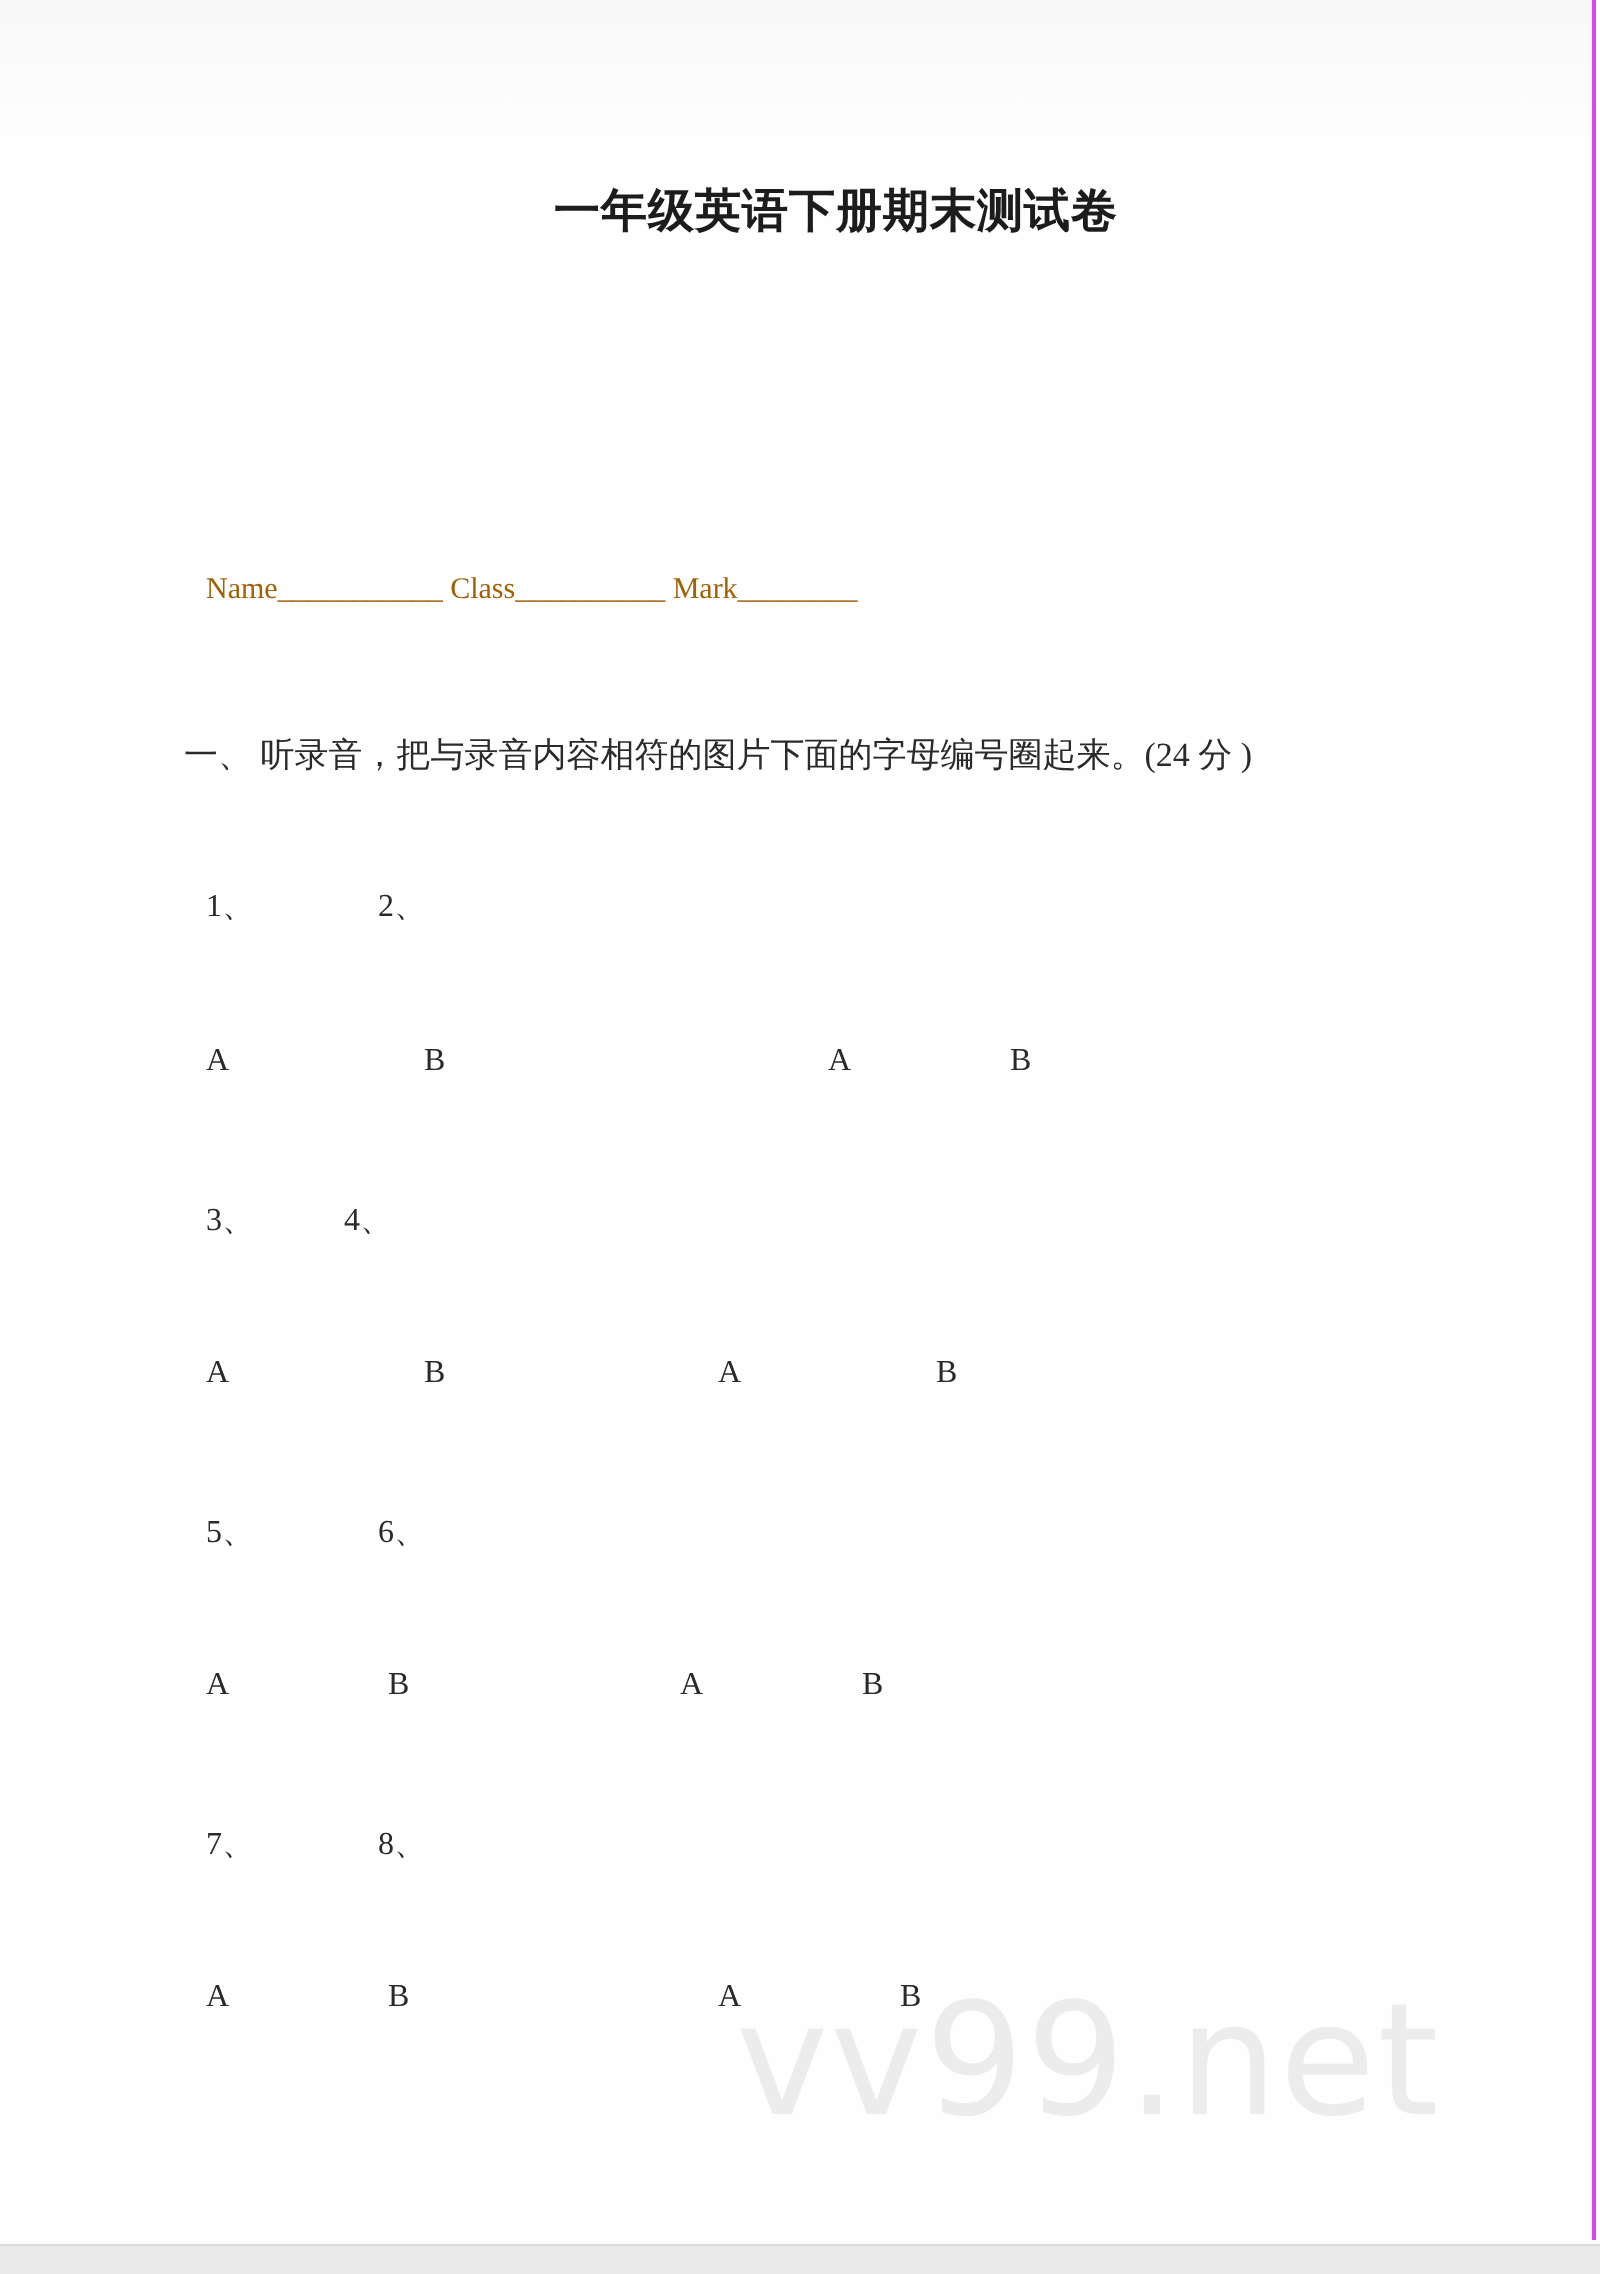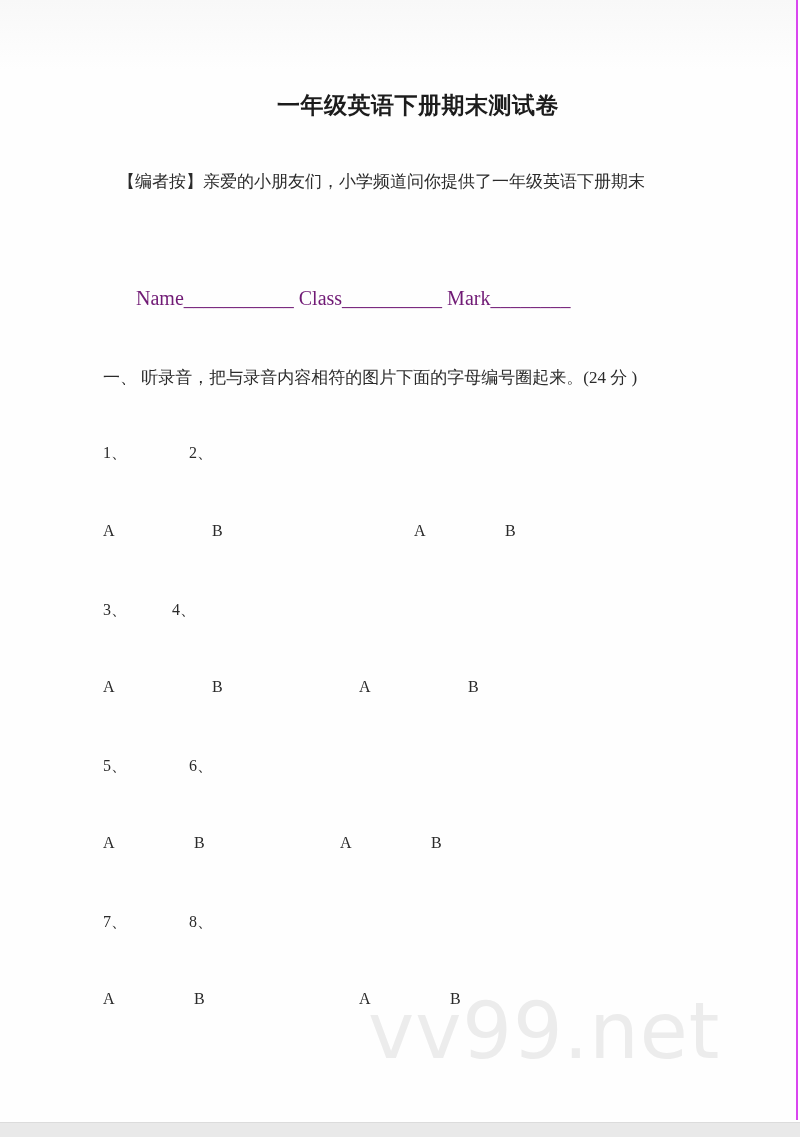--- a/index.html
+++ b/index.html
@@ -22,44 +22,43 @@
       position: absolute; left: 0; top: 1122px; width: 800px; height: 15px;
       background: #e9e9e9; border-top: 1px solid #dcdcdc;
     }
     .abs { position: absolute; white-space: nowrap; }
     .title {
       left: 0; width: 836px; top: 90px; text-align: center;
       font-family: "DejaVu Sans", sans-serif; font-weight: bold;
       font-size: 23px; color: #1c1c1c; letter-spacing: 0.5px;
     }
     .intro { font-size: 17px; color: #2a2a2a; }
-    .info { font-size: 20px; color: #701a75; margin-left: 33px; }
+    .info { font-size: 15px; color: #a16207; }
     .section { font-size: 17px; color: #2a2a2a; }
     .qnum { font-size: 16px; color: #2a2a2a; }
     .opt { font-size: 16px; color: #2a2a2a; }
     .watermark {
       position: absolute; left: 368px; top: 992px;
       font-family: "DejaVu Sans", sans-serif; font-weight: normal;
       font-size: 78px; color: #ececec; letter-spacing: 1px;
       line-height: 1;
     }
   </style>
 </head>
 <body>
 
 <div class="page">
   <div class="topfade"></div>
 
   <div class="abs title">一年级英语下册期末测试卷</div>
 
-  <div class="abs intro" style="left:118px; top:170px;">【编者按】亲爱的小朋友们，小学频道问你提供了一年级英语下册期末</div>
 
   <div class="abs info" style="left:103px; top:287px;">Name___________ Class__________ Mark________</div>
 
-  <div class="abs section" style="left:103px; top:366px;">一、 听录音，把与录音内容相符的图片下面的字母编号圈起来。(24 分 )</div>
+  <div class="abs section" style="left:92px; top:366px;">一、 听录音，把与录音内容相符的图片下面的字母编号圈起来。(24 分 )</div>
 
   <div class="abs qnum" style="left:103px; top:443px;">1、</div>
   <div class="abs qnum" style="left:189px; top:443px;">2、</div>
   <div class="abs opt" style="left:103px; top:522px;">A</div>
   <div class="abs opt" style="left:212px; top:522px;">B</div>
   <div class="abs opt" style="left:414px; top:522px;">A</div>
   <div class="abs opt" style="left:505px; top:522px;">B</div>
 
   <div class="abs qnum" style="left:103px; top:600px;">3、</div>
   <div class="abs qnum" style="left:172px; top:600px;">4、</div>

